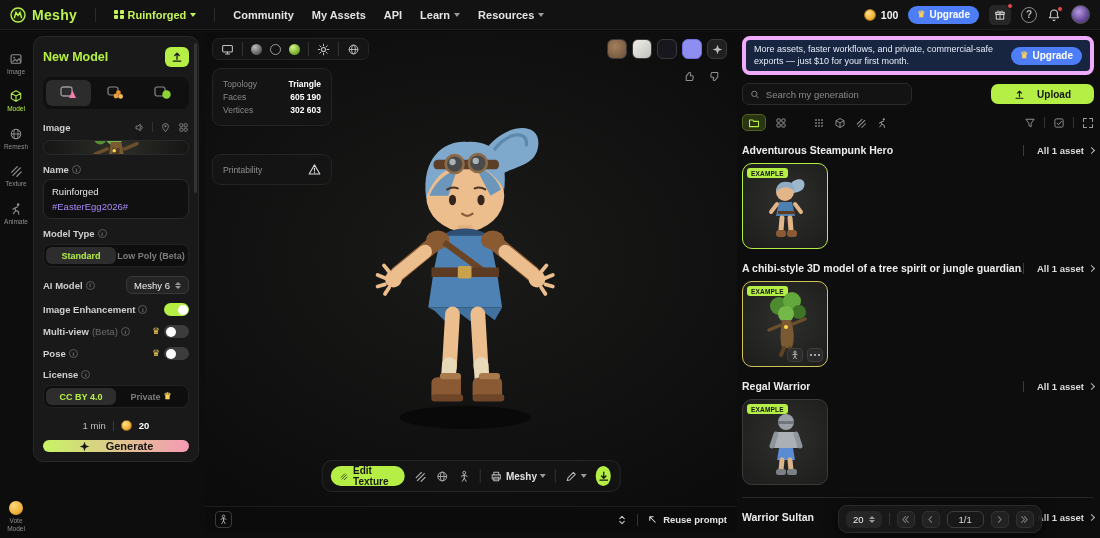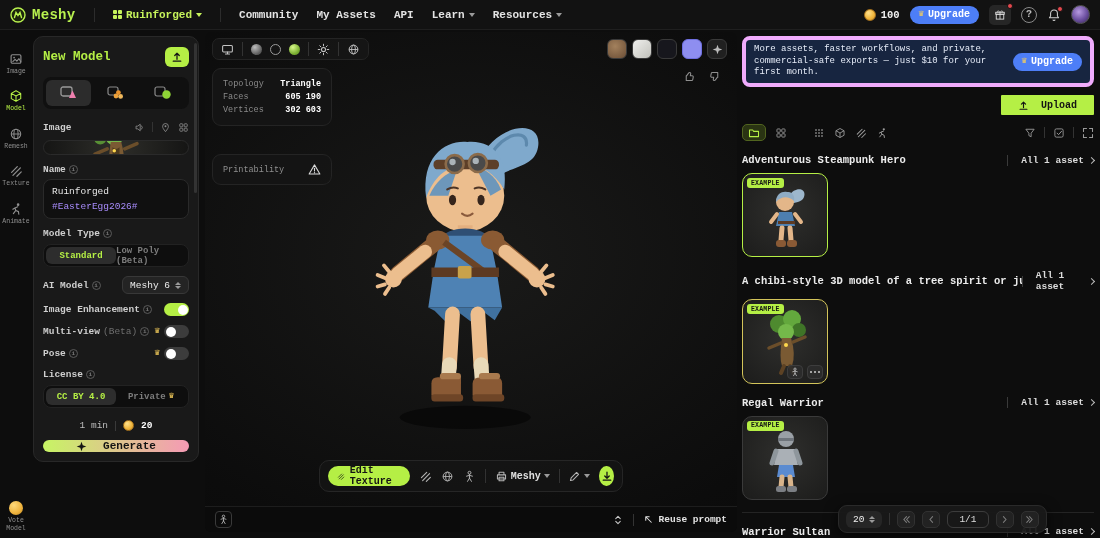--- a/index.html
+++ b/index.html
@@ -1,18 +1,18 @@
 <!DOCTYPE html>
 <html><head>
 <meta charset="utf-8">
 <style>
   * { margin:0; padding:0; box-sizing:border-box; }
   html,body { background:#000; }
   #app{ position:relative; width:1100px; height:538px; background:#0d0d0d;
-        font-family:Liberation Mono, monospace; color:#ddd; overflow:hidden; font-size:11px;}
+        font-family:Liberation Sans, sans-serif; color:#ddd; overflow:hidden; font-size:11px;}
   .abs{position:absolute}
   .flex{display:flex;align-items:center}
   .sep{width:1px;background:#333;align-self:stretch;margin:3px 0}
   svg{display:block}
 
   
   #topnav{position:absolute;left:0;top:0;width:1100px;height:30px;background:#121212;
           border-bottom:1px solid #1f1f1f;display:flex;align-items:center;padding:0 10px;gap:18px;z-index:30}
   .brand{color:#b9f24f;font-weight:bold;font-size:14px;letter-spacing:.3px}
   .navitem{font-weight:bold;font-size:11px;color:#e3e3e3;display:flex;align-items:center;gap:4px;cursor:pointer}
@@ -114,22 +114,22 @@
   .reuse{display:flex;align-items:center;gap:5px;font-size:9.5px;font-weight:bold;color:#e3e3e3;cursor:pointer}
 
   
   #library{position:absolute;left:742px;top:32px;width:352px;height:506px;display:flex;flex-direction:column}
   .banner{background:#172540;border:4px solid #f0abfc;border-radius:8px;display:flex;align-items:center;gap:8px;padding:4px 8px}
   .bannertext{font-size:9px;color:#e6ecf8;line-height:1.3;flex:1}
   .searchrow{display:flex;align-items:center;margin-top:8px;gap:8px}
   .searchbox{width:170px;height:22px;background:#131313;border:1px solid #2a2a2a;border-radius:7px;display:flex;align-items:center;gap:6px;padding:0 7px;color:#8a8a8a}
   .searchbox input{background:transparent;border:none;outline:none;color:#ddd;font-size:9.5px;width:100%;font-family:inherit}
   .searchbox input::placeholder{color:#8a8a8a}
-  .uploadbtn{margin-left:auto;background:#b5ef45;color:#141414;height:20px;border-radius:1px;font-size:10px;font-weight:bold;
-             display:flex;align-items:center;gap:12px;padding:0 17px;cursor:pointer}
+  .uploadbtn{margin-left:auto;background:#b5ef45;color:#141414;height:20px;border-radius:7px;font-size:10px;font-weight:bold;
+             display:flex;align-items:center;gap:12px;padding:0 23px;cursor:pointer}
   .filterrow{display:flex;align-items:center;margin-top:9px;gap:9px;color:#9a9a9a}
   .folderbtn{width:24px;height:17px;border-radius:5px;background:#2a3413;border:1px solid #51641f;color:#b5ef45;display:flex;align-items:center;justify-content:center;cursor:pointer}
   .fgap{width:8px}
   .filterrow .right{margin-left:auto;display:flex;align-items:center;gap:8px}
   .grouptitle{display:flex;align-items:center;margin-top:13px}
   .gname{font-size:10.5px;font-weight:bold;color:#ececec;white-space:nowrap;overflow:hidden;max-width:280px}
   .glink{margin-left:auto;display:flex;align-items:center;gap:5px;color:#dcdcdc;font-size:9.5px;font-weight:bold;cursor:pointer}
   .gsep{width:1px;height:11px;background:#3a3a3a;margin-right:8px}
   .chev{width:5px;height:5px;border-right:1.4px solid #bbb;border-bottom:1.4px solid #bbb;transform:rotate(-45deg);flex:none}
   .card{position:relative;width:86px;height:86px;border-radius:10px;margin-top:7px;
@@ -748,20 +748,26 @@
 
     <div class="banner" style="margin-top:4px">
       <span class="bannertext">More assets, faster workflows, and private, commercial-safe exports — just $10 for your first month.</span>
       <div class="bluebtn">
         <span class="crown">♛</span>
         <span>Upgrade</span>
       </div>
     </div>
 
     <div class="searchrow">
+      <div class="searchbox">
+        <svg width="11" height="11">
+            <use href="#i-search"></use>
+          </svg>
+        <input placeholder="Search my generation" style="">
+      </div>
       <div class="uploadbtn">
         <svg width="11" height="11" color="#141414">
             <use href="#i-uptray"></use>
           </svg>
         <span>Upload</span>
       </div>
     </div>
 
     <div class="filterrow">
       <div class="folderbtn">

